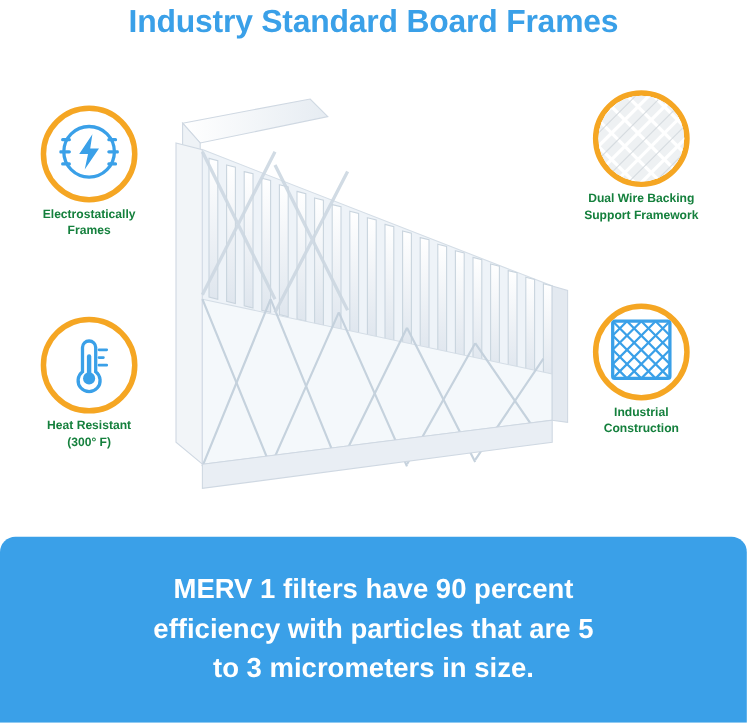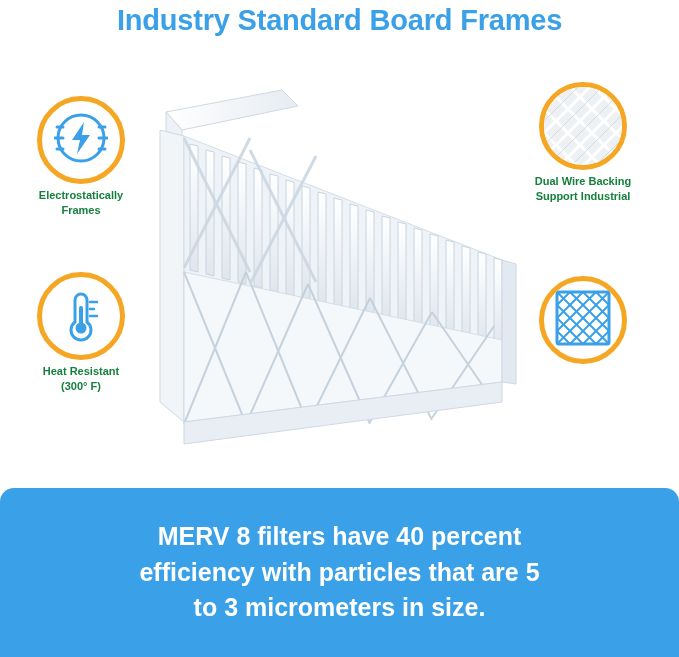--- a/index.html
+++ b/index.html
@@ -51,21 +51,21 @@
   }
   .feature .caption {
     margin-top: 4px;
     font-size: 11px;
     font-weight: bold;
     color: #15803d;
     line-height: 1.35;
   }
 
   .f-topleft  { left: 6px;  top: 96px; }
-  .f-botleft  { left: 6px;  top: 272px; }
+  .f-botleft  { left: 6px;  top: 288px; }
   .f-topright { left: 508px; top: 82px; }
   .f-botright { left: 508px; top: 276px; }
 
   
   .filter-art {
     position: absolute;
     left: 150px;
     top: 72px;
     width: 370px;
     height: 390px;
@@ -206,41 +206,43 @@
             <path d="M-10,-10 L92,92 M-10,14 L74,98 M-10,38 L50,98 M-10,62 L26,98 M14,-10 L98,74 M38,-10 L98,50 M62,-10 L98,26"></path>
           </g>
           <g stroke="#cfd6db" stroke-width="1" fill="none" opacity="0.8">
             <path d="M-10,32 L32,-10 M-10,56 L56,-10 M-10,80 L80,-10 M2,92 L92,2 M26,92 L92,26 M50,92 L92,50"></path>
           </g>
         </svg>
       </span>
     </div>
     <div class="caption">
       <div>Dual Wire Backing</div>
-      <div>Support Industrial</div>
+      <div>Support Framework</div>
     </div>
   </div>
 
   <div class="feature f-botright">
     <div class="badge">
       <span>
         <svg width="58" height="58" viewBox="0 0 58 58" xmlns="http://www.w3.org/2000/svg">
           <rect x="3" y="3" width="52" height="52" rx="2" fill="none" stroke="#3aa0e8" stroke-width="3"></rect>
           <g stroke="#3aa0e8" stroke-width="2" fill="none">
             <path d="M3,16 L16,3 M3,29 L29,3 M3,42 L42,3 M3,55 L55,3 M16,55 L55,16 M29,55 L55,29 M42,55 L55,42"></path>
             <path d="M3,3 L55,55 M3,16 L42,55 M3,29 L29,55 M3,42 L16,55 M16,3 L55,42 M29,3 L55,29 M42,3 L55,16"></path>
           </g>
         </svg>
       </span>
     </div>
     <div class="caption">
+      <div>Industrial</div>
+      <div>Construction</div>
     </div>
   </div>
 
   <div class="banner">
     <div class="banner-text">
-      <div>MERV 8 filters have 40 percent</div>
+      <div>MERV 1 filters have 90 percent</div>
       <div>efficiency with particles that are 5</div>
       <div>to 3 micrometers in size.</div>
     </div>
   </div>
 
 </div>
 
 </body></html>

